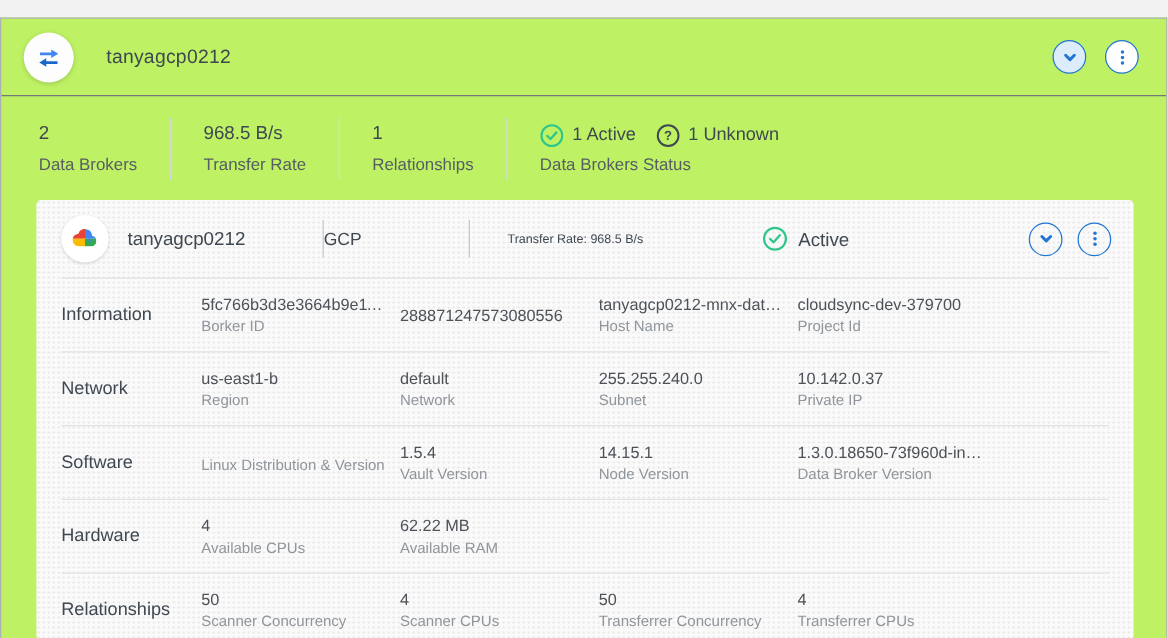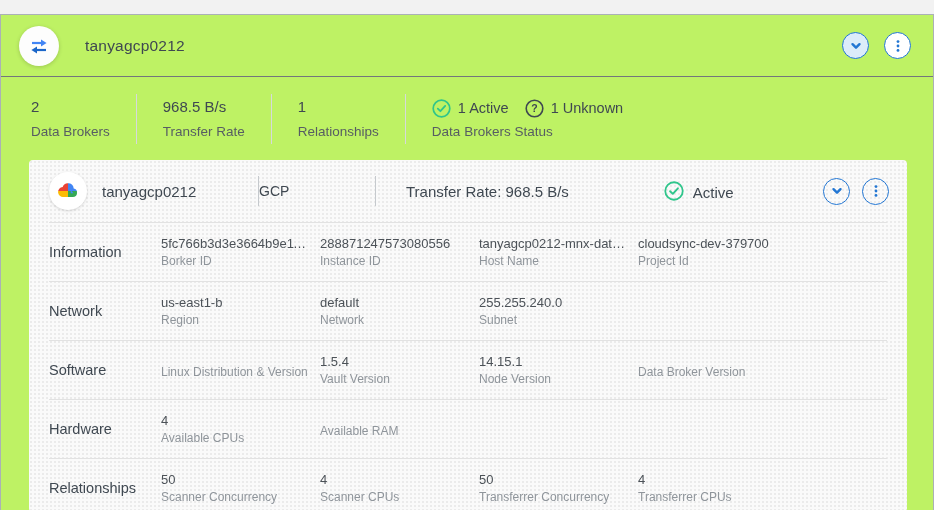--- a/index.html
+++ b/index.html
@@ -39,21 +39,21 @@
     background-image:radial-gradient(#ebebeb .8px, transparent .9px); background-size:4px 4px;
   }
   .card-header { height:62px; display:flex; align-items:center; padding:0 18px 0 20px; }
   .logo-circle {
     width:38px; height:38px; border-radius:50%; background:#ffffff;
     box-shadow:0 1px 3px rgba(0,0,0,.15); display:flex; align-items:center; justify-content:center; flex:0 0 auto;
   }
   .broker-name { font-size:15px; margin-left:15px; width:156px; white-space:nowrap; overflow:hidden; }
   .vdiv { width:1px; height:30px; background:#c5c9cd; flex:0 0 auto; }
   .provider { width:116px; text-align:left; font-size:14px; }
-  .rate { margin-left:30px; font-size:15px; white-space:nowrap; }
+  .rate { margin-left:30px; font-size:10px; white-space:nowrap; }
   .broker-status { display:flex; align-items:flex-end; margin-left:95px; }
   .broker-status .txt { font-size:15px; margin-left:9px; }
   .card-actions { margin-left:auto; display:flex; gap:12px; align-items:center; }
   
   .card-body { padding:0 20px; }
   .section-row {
     display:grid; grid-template-columns:112px 159px 159px 159px 160px;
     align-items:center; min-height:59px; border-top:1px solid #e2e2e2;
   }
   .section-label { font-size:14.5px; color:#3f4851; }
@@ -189,21 +189,20 @@
     <div class="card-body">
         <div class="section-row">
     <div class="section-label">Information</div>
 
   <div class="field-cell">
       <div class="field-value">5fc766b3d3e3664b9e116...</div>
       <div class="field-label">Borker ID</div>
     </div>
           <div class="field-cell">
       <div class="field-value">288871247573080556</div>
-      <div class="field-label">Instance ID</div>
     </div>
           <div class="field-cell">
       <div class="field-value">tanyagcp0212-mnx-data-...</div>
       <div class="field-label">Host Name</div>
     </div>
           <div class="field-cell">
       <div class="field-value">cloudsync-dev-379700</div>
       <div class="field-label">Project Id</div>
     </div>
         </div>
@@ -215,47 +214,53 @@
       <div class="field-label">Region</div>
     </div>
           <div class="field-cell">
       <div class="field-value">default</div>
       <div class="field-label">Network</div>
     </div>
           <div class="field-cell">
       <div class="field-value">255.255.240.0</div>
       <div class="field-label">Subnet</div>
     </div>
+          <div class="field-cell">
+      <div class="field-value">10.142.0.37</div>
+      <div class="field-label">Private IP</div>
+    </div>
         </div>
         <div class="section-row">
     <div class="section-label">Software</div>
 
   <div class="field-cell">
       <div class="field-label">Linux Distribution &amp; Version</div>
     </div>
           <div class="field-cell">
       <div class="field-value">1.5.4</div>
       <div class="field-label">Vault Version</div>
     </div>
           <div class="field-cell">
       <div class="field-value">14.15.1</div>
       <div class="field-label">Node Version</div>
     </div>
           <div class="field-cell">
+      <div class="field-value">1.3.0.18650-73f960d-integ</div>
       <div class="field-label">Data Broker Version</div>
     </div>
         </div>
         <div class="section-row">
     <div class="section-label">Hardware</div>
 
   <div class="field-cell">
       <div class="field-value">4</div>
       <div class="field-label">Available CPUs</div>
     </div>
           <div class="field-cell">
+      <div class="field-value">62.22 MB</div>
       <div class="field-label">Available RAM</div>
     </div>
         </div>
         <div class="section-row">
     <div class="section-label">Relationships</div>
 
   <div class="field-cell">
       <div class="field-value">50</div>
       <div class="field-label">Scanner Concurrency</div>
     </div>

